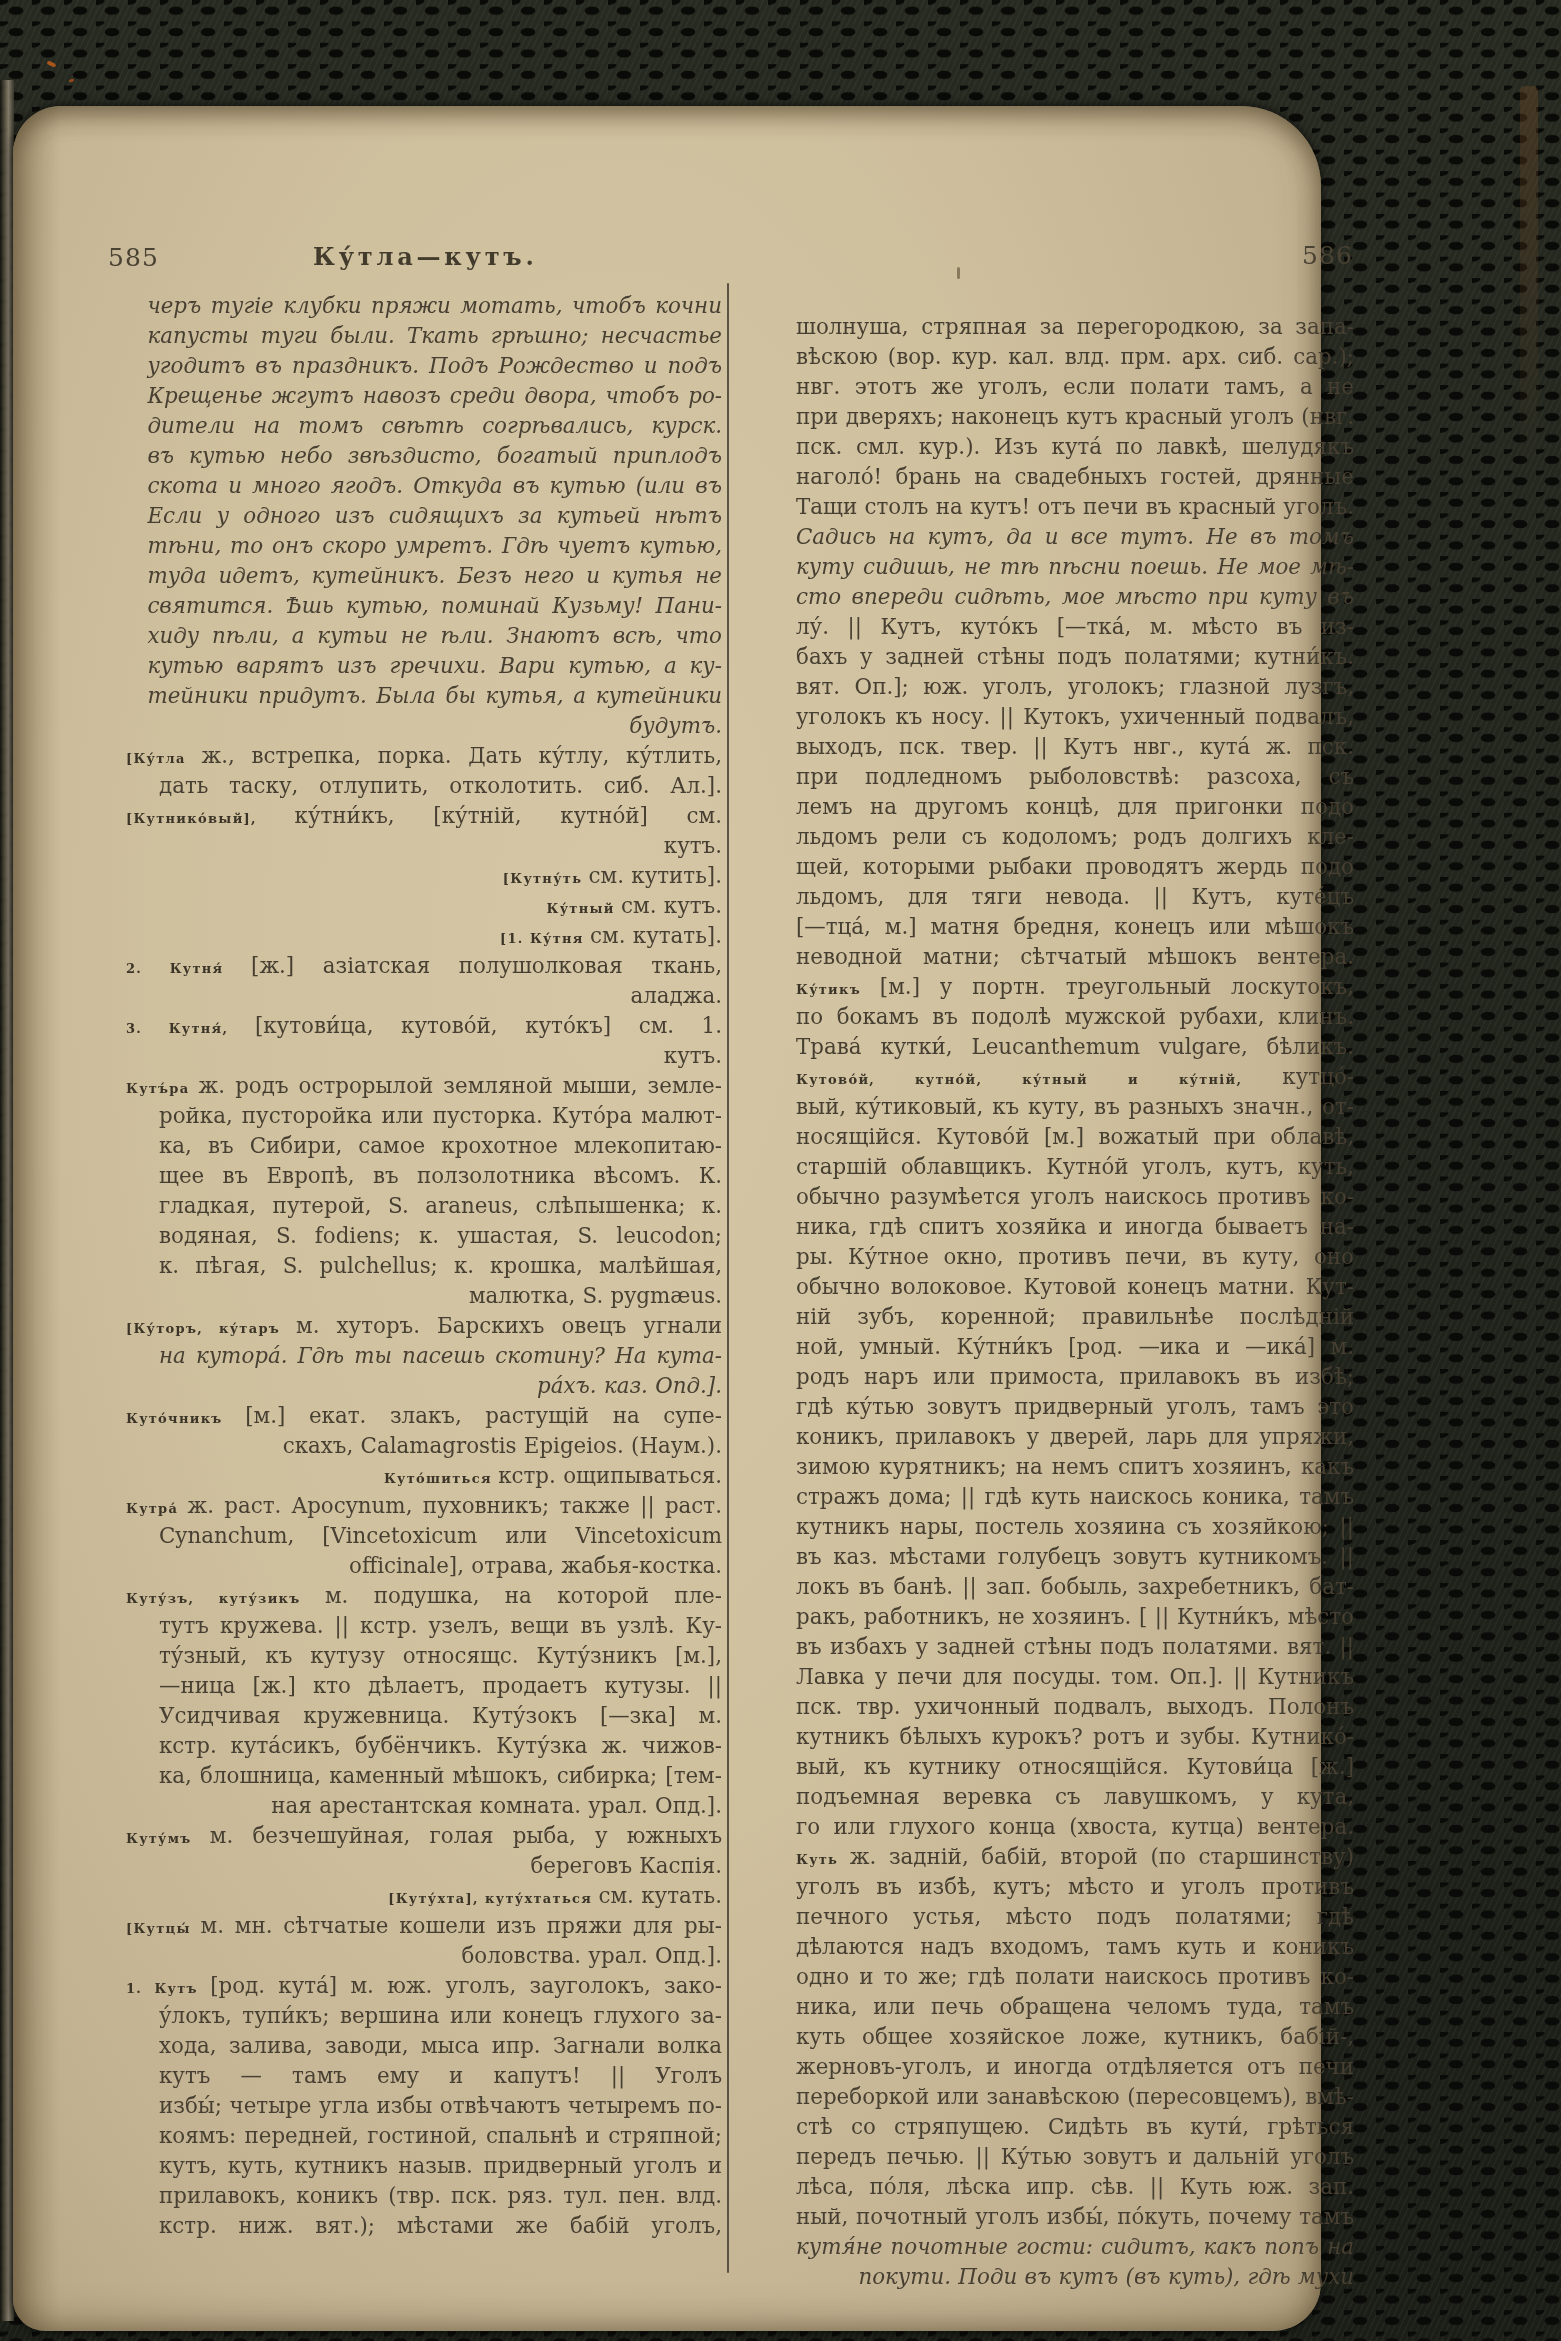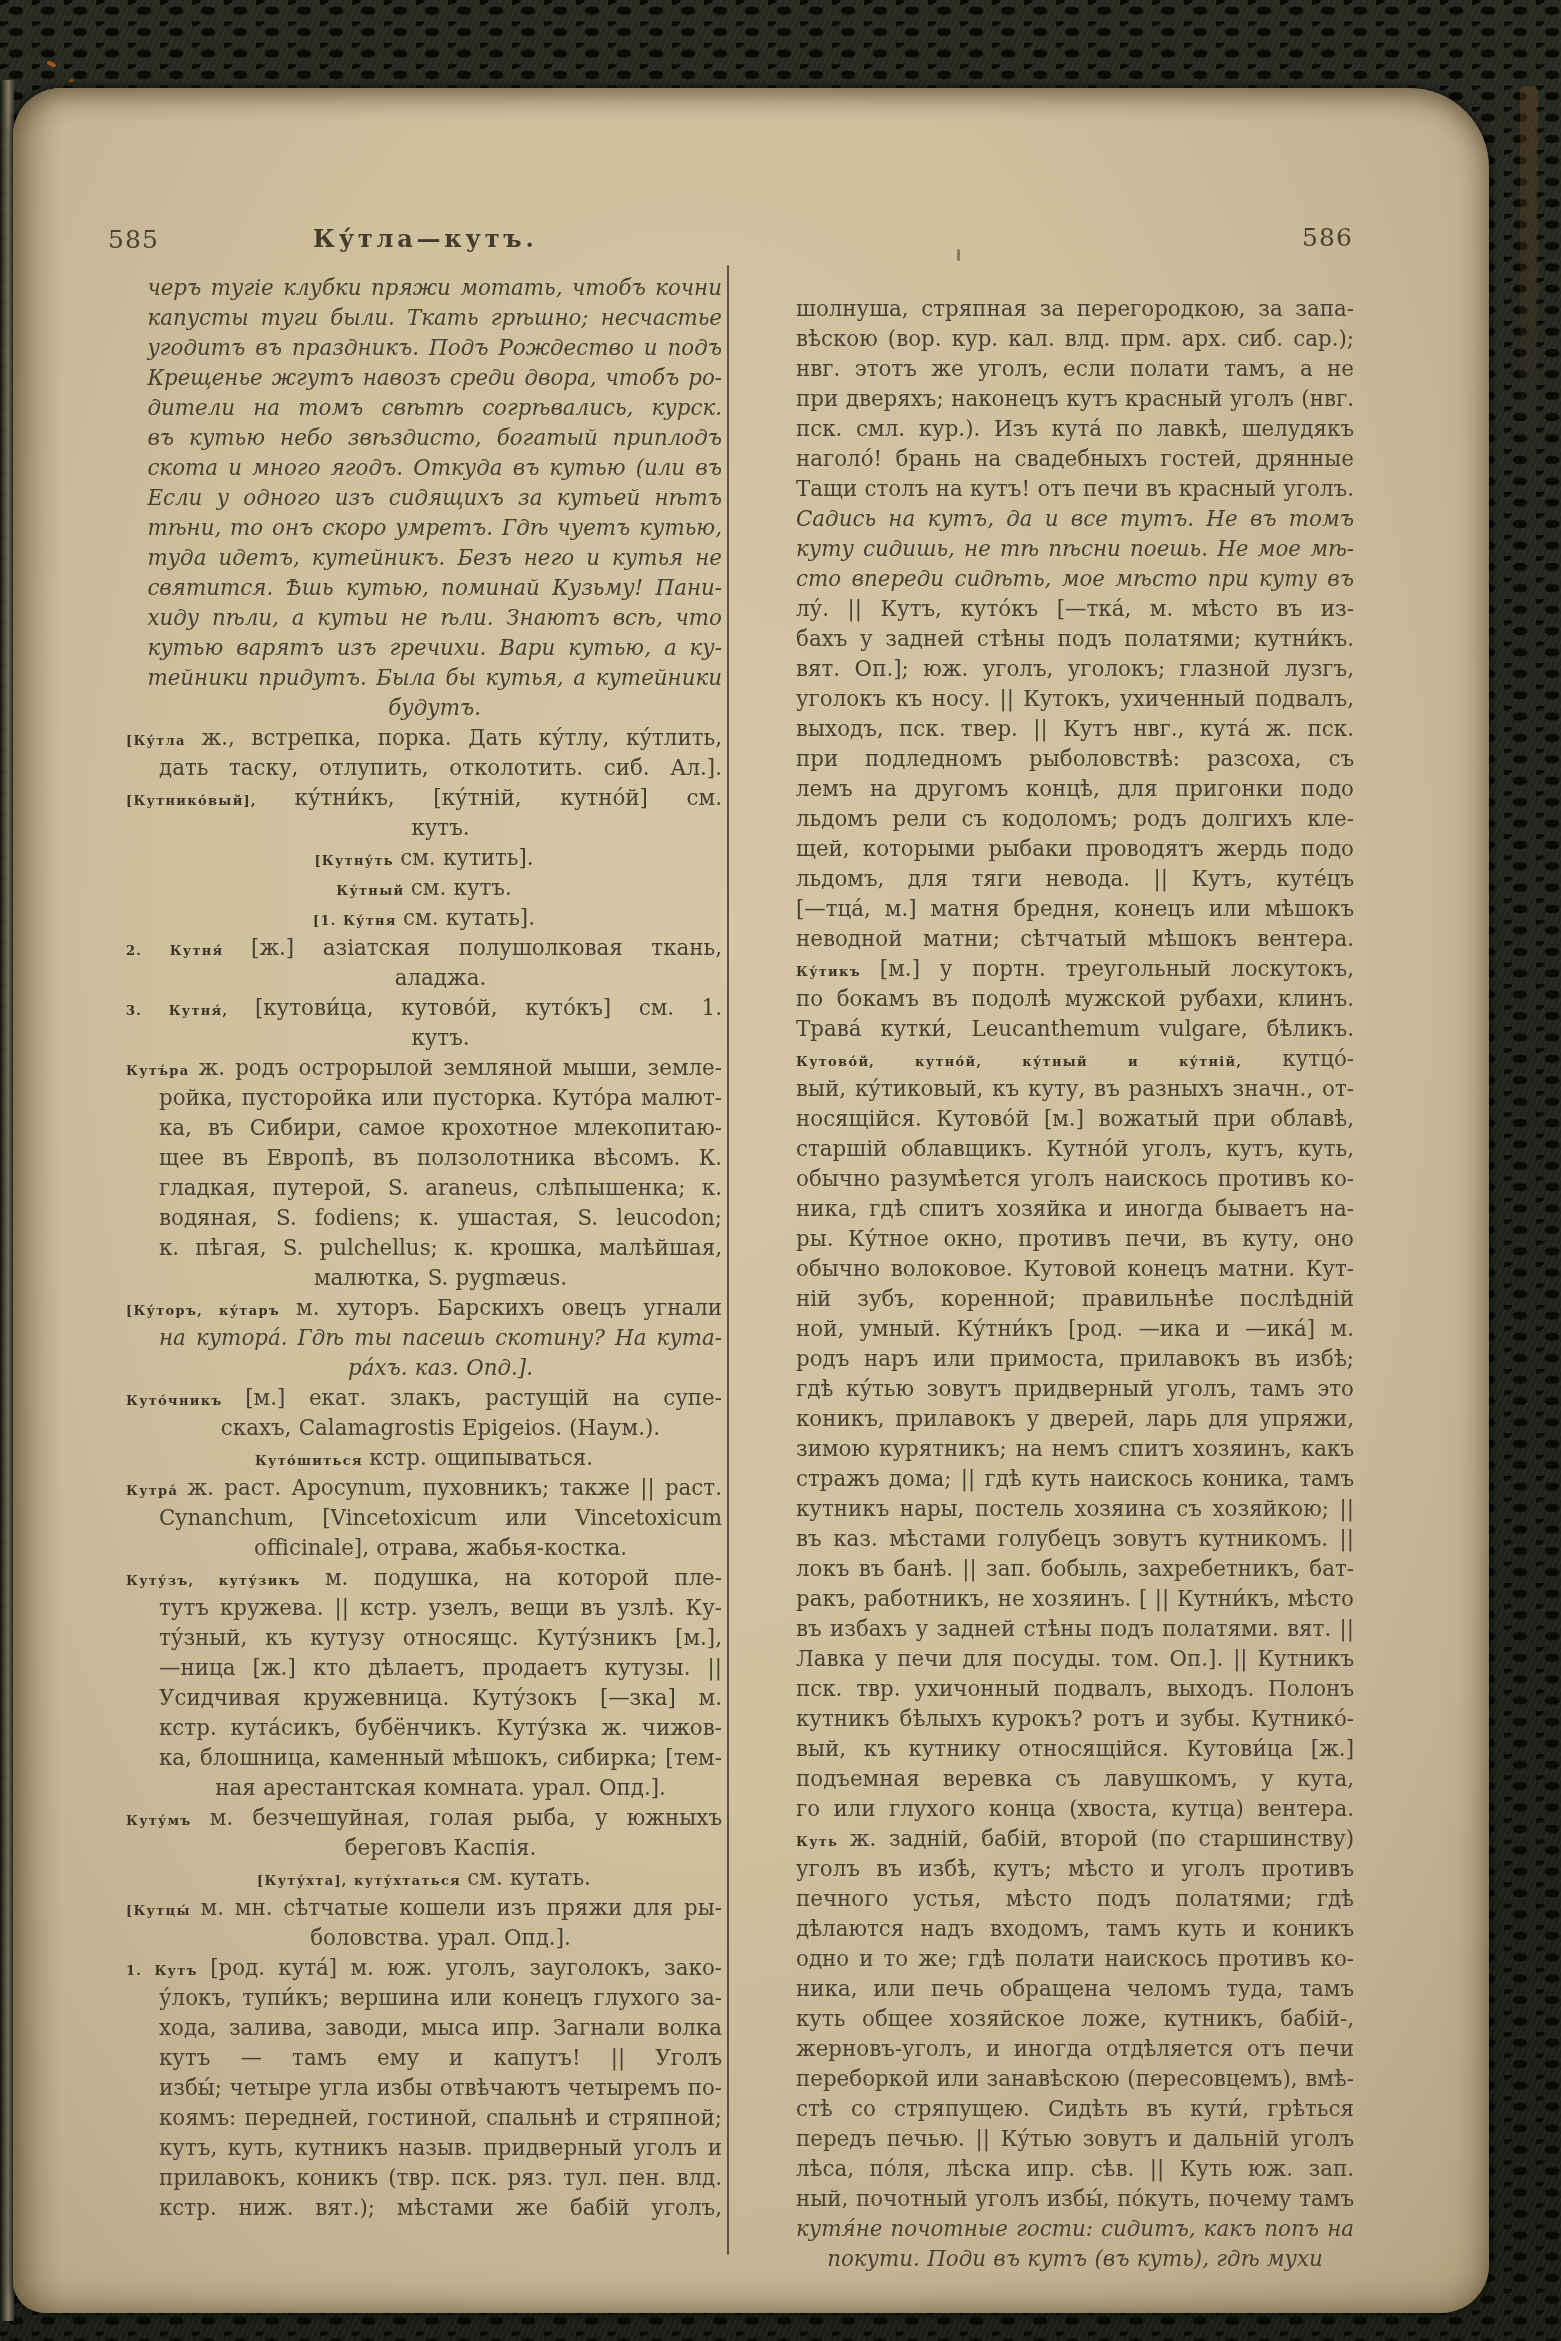--- a/index.html
+++ b/index.html
@@ -14,21 +14,21 @@
       repeating-linear-gradient(115deg, rgba(125,130,108,0.08) 0 1.6px, rgba(0,0,0,0) 1.6px 5.4px),
       linear-gradient(#272a21,#1b1e17);
     background-size:32px 21.4px,32px 21.4px,100% 100%,100% 100%;
   }
   .edge-sliver{
     position:absolute;left:0;top:80px;width:14px;height:2241px;
     background:linear-gradient(90deg,#11130e,#5a5443 35%,#8a8270 60%,#3a382c);
     opacity:.9;
   }
   .paper{
-    position:absolute;left:13px;top:88px;width:1476px;height:2225px;
+    position:absolute;left:13px;top:106px;width:1308px;height:2225px;
     background:
       radial-gradient(ellipse at 46% 38%, #d5c7a6 0%, #cfc09e 45%, #c2b292 78%, #b3a280 100%);
     border-radius:48px 80px 48px 32px;
     box-shadow:
       inset 0 7.5px 21.4px rgba(70,55,30,.45),
       inset 7.5px 0 32px rgba(70,55,30,.30),
       inset -5.4px -5.4px 38px rgba(70,55,30,.28),
       0 0 9.7px rgba(0,0,0,.8);
   }
   .gutter-shade{
@@ -49,21 +49,21 @@
     background:#463f31;opacity:.85;border-radius:1.1px;
   }
   .col{position:absolute;top:185px;color:#473f31;}
   .col.leftcol{left:113px;width:596px;}
   .col.rightcol{left:783px;width:558px;margin-top:21px;}
   .line{
     height:30px;line-height:30px;font-size:21.4px;overflow:hidden;
     text-align:justify;word-spacing:0.5px;
   }
   .line.j::after{content:"";display:inline-block;width:100%;height:0;}
-  .line.nj{text-align:center;}
+  .line.nj{text-align:right;}
   .line.it{font-style:italic;}
   .line.ind1{padding-left:21.4px;}
   .line.ind2{padding-left:33px;}
   .hw{font-weight:700;letter-spacing:1.3px;font-size:13px;color:#3b3427;}
   .fleck{position:absolute;border-radius:40%;}
   .f1{left:47px;top:62px;width:8.6px;height:3.8px;background:#a9561d;transform:rotate(25deg);}
   .f2{left:69px;top:79px;width:5.4px;height:3.2px;background:#8f4a1a;transform:rotate(-15deg);}
   .f3{left:56px;top:134px;width:4.3px;height:4.3px;background:#7e4217;}
   .papermark{position:absolute;left:944px;top:161px;width:3.2px;height:11.8px;background:#6b5d43;opacity:.7;border-radius:1.6px;}
   .sidestreak{position:absolute;left:1520px;top:86px;width:18px;height:386px;

